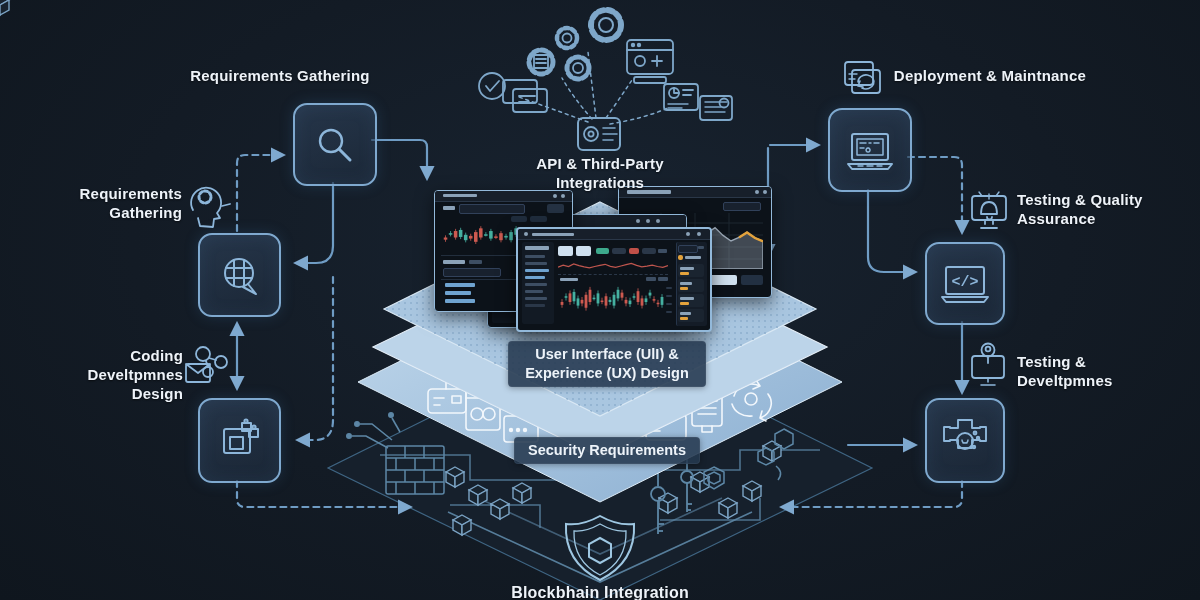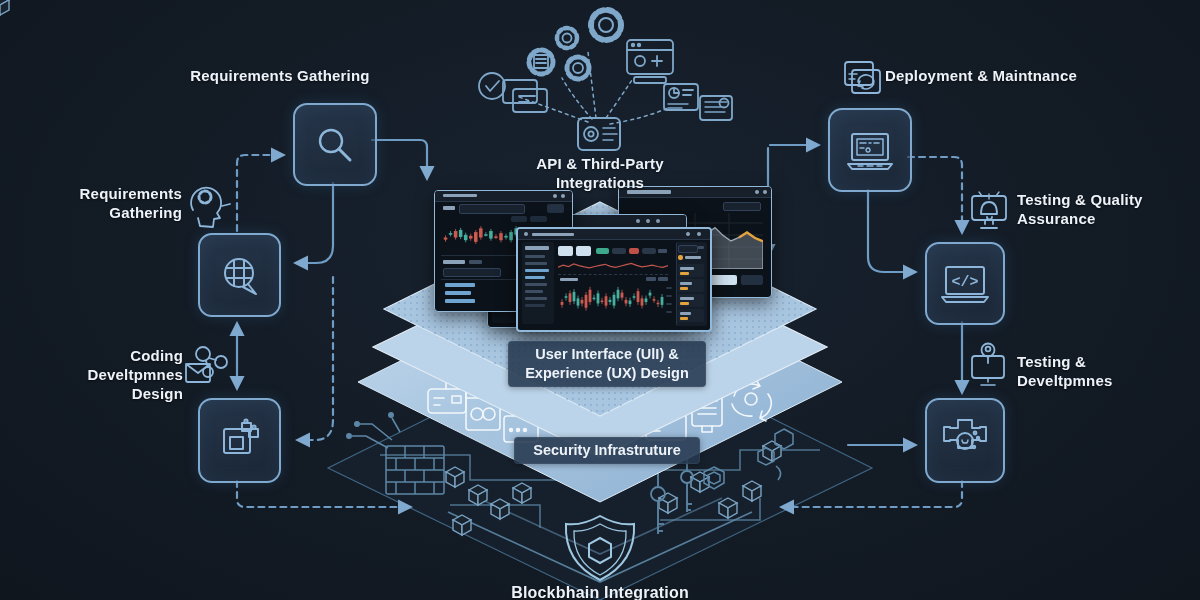--- a/index.html
+++ b/index.html
@@ -599,25 +599,25 @@
   <div class="bar" style="left:162px;top:83px;width:11px;height:2.5px"></div>
   <div class="bar" style="left:162px;top:88px;width:8px;height:2.5px;background:#e3a23c"></div>
 </div>
 
 <div class="abs label" style="left:190px;top:66px;width:180px;text-align:center;z-index:7">Requirements Gathering</div>
 
 <div class="abs label" style="left:58px;top:184px;width:124px;text-align:right;z-index:7">Requirements Gathering</div>
 
 <div class="abs label" style="left:38px;top:346px;width:145px;text-align:right;z-index:7">Coding Develtpmnes Design</div>
 
-<div class="abs label" style="left:876px;top:66px;width:210px;text-align:center;z-index:7">Deployment &amp; Maintnance</div>
+<div class="abs label" style="left:876px;top:66px;width:210px;text-align:right;z-index:7">Deployment &amp; Maintnance</div>
 
 <div class="abs label" style="left:1017px;top:190px;width:130px;text-align:left;z-index:7">Testing &amp; Quality Assurance</div>
 
 <div class="abs label" style="left:1017px;top:352px;width:100px;text-align:left;z-index:7">Testing &amp; Develtpmnes</div>
 
 <div class="abs label" style="left:505px;top:154px;width:190px;text-align:center;font-size:15px;z-index:7">API &amp; Third-Party Integrations</div>
 
 <div class="banner" style="left:508px;top:341px;width:182px;font-size:14.5px;z-index:7">User Interface (UlI) &amp; Experience (UX) Design</div>
 
-<div class="banner" style="left:514px;top:437px;width:170px;font-size:14.5px;z-index:7">Security Infrastruture</div>
+<div class="banner" style="left:514px;top:437px;width:170px;font-size:14.5px;z-index:7">Security Requirements</div>
 
 <div class="abs label" style="left:490px;top:583px;width:220px;text-align:center;font-size:16px;z-index:7">Blockbhain Integration</div>
 
 </body></html>

